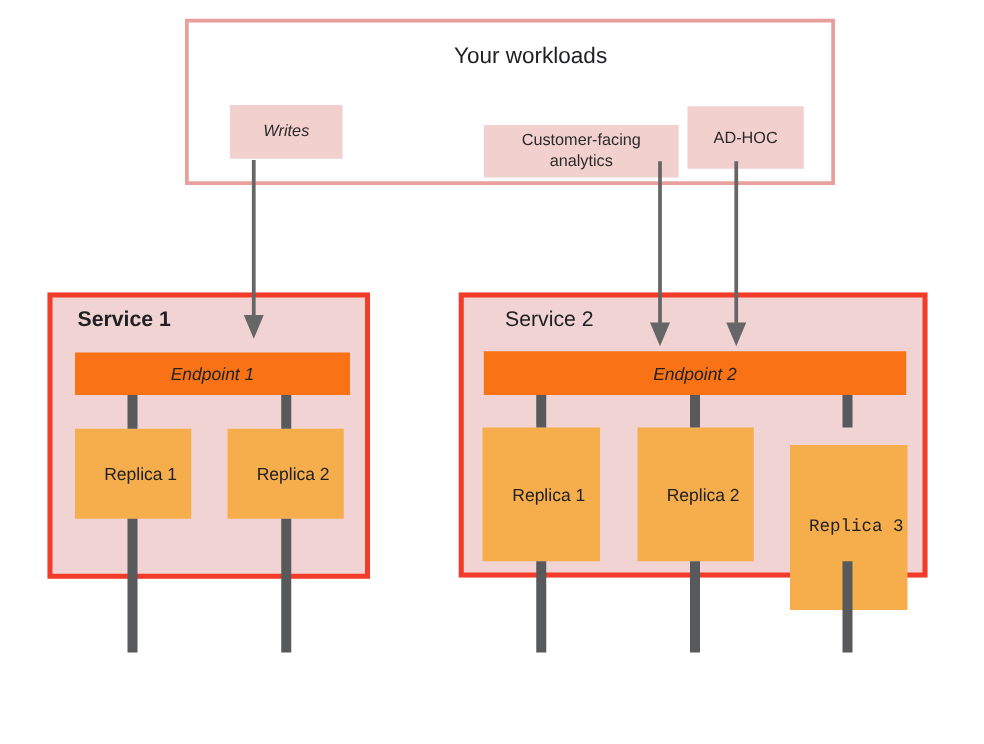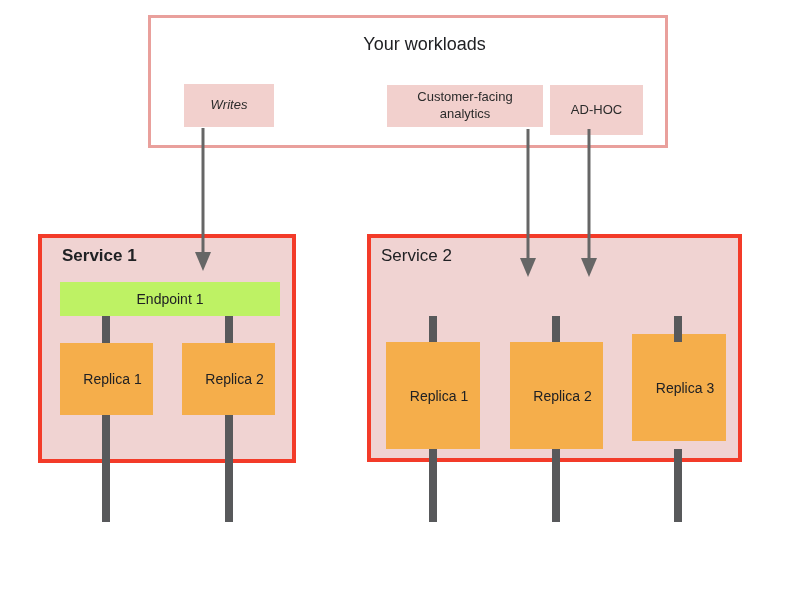--- a/index.html
+++ b/index.html
@@ -35,62 +35,63 @@
     background: #f2d0cd;
     color: #2b2b2b;
     font-size: 13px;
     line-height: 1.3;
     display: flex;
     align-items: center;
     justify-content: center;
     text-align: center;
   }
   .chip-writes  { left: 184px; top: 84px; width: 90px;  height: 43px; font-style: italic; }
-  .chip-cfa     { left: 387px; top: 85px; width: 156px; height: 42px; padding: 2px 8px; }
+  .chip-cfa     { left: 387px; top: 100px; width: 156px; height: 42px; padding: 2px 8px; }
   .chip-adhoc   { left: 550px; top: 85px; width: 93px;  height: 50px; }
 
   
   .service {
     border: 4px solid #f33b29;
     background: #f0d3d2;
   }
   .service-1 { left: 38px;  top: 234px; width: 258px; height: 229px; }
   .service-2 { left: 367px; top: 234px; width: 375px; height: 228px; }
   .service-title {
     font-size: 17px;
     color: #202124;
   }
   .service-1-title { left: 62px;  top: 246px; font-weight: bold; }
-  .service-2-title { left: 381px; top: 246px; }
+  .service-2-title { left: 404px; top: 246px; }
 
   .endpoint {
-    background: #bef264;
+    background: #f97316;
     color: #202124;
     font-size: 14px;
     display: flex;
     align-items: center;
     justify-content: center;
+    font-style: italic;
   }
   .endpoint-1 { left: 60px;  top: 282px; width: 220px; height: 34px; }
   .endpoint-2 { left: 387px; top: 281px; width: 338px; height: 35px; }
 
   .replica {
     background: #f5ae4b;
     color: #202124;
     font-size: 14px;
     display: flex;
     align-items: center;
     justify-content: center;
     padding-left: 12px;
   }
   .s1-r1 { left: 60px;  top: 343px; width: 93px; height: 72px; }
   .s1-r2 { left: 182px; top: 343px; width: 93px; height: 72px; }
   .s2-r1 { left: 386px; top: 342px; width: 94px; height: 107px; }
   .s2-r2 { left: 510px; top: 342px; width: 93px; height: 107px; }
-  .s2-r3 { left: 632px; top: 334px; width: 94px; height: 107px; }
+  .s2-r3 { left: 632px; top: 356px; width: 94px; height: 132px; font-family: Liberation Mono, monospace; }
 
   
   .storage-box {
     left: 53px; top: 518px; width: 683px; height: 68px;
     border: 3px solid #111111;
     background: #ffffff;
     color: #333333;
     font-size: 14px;
     display: flex;
     align-items: center;
@@ -117,20 +118,21 @@
   <div class="abs chip chip-adhoc">AD-HOC</div>
 
   <div class="abs service service-1"></div>
   <div class="abs service-title service-1-title">Service 1</div>
   <div class="abs endpoint endpoint-1">Endpoint 1</div>
   <div class="abs replica s1-r1">Replica 1</div>
   <div class="abs replica s1-r2">Replica 2</div>
 
   <div class="abs service service-2"></div>
   <div class="abs service-title service-2-title">Service 2</div>
+  <div class="abs endpoint endpoint-2">Endpoint 2</div>
   <div class="abs replica s2-r1">Replica 1</div>
   <div class="abs replica s2-r2">Replica 2</div>
   <div class="abs replica s2-r3">Replica 3</div>
 
 
   <svg class="abs overlay" width="787" height="595" viewBox="0 0 787 595">
 
     <g stroke="#58595b" stroke-width="8">
       <line x1="106" y1="316" x2="106" y2="343"></line>
       <line x1="229" y1="316" x2="229" y2="343"></line>

